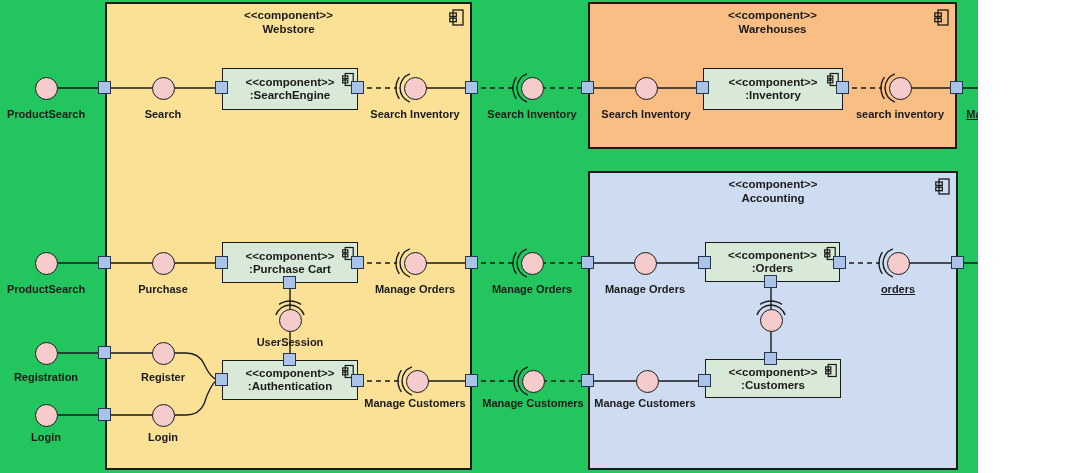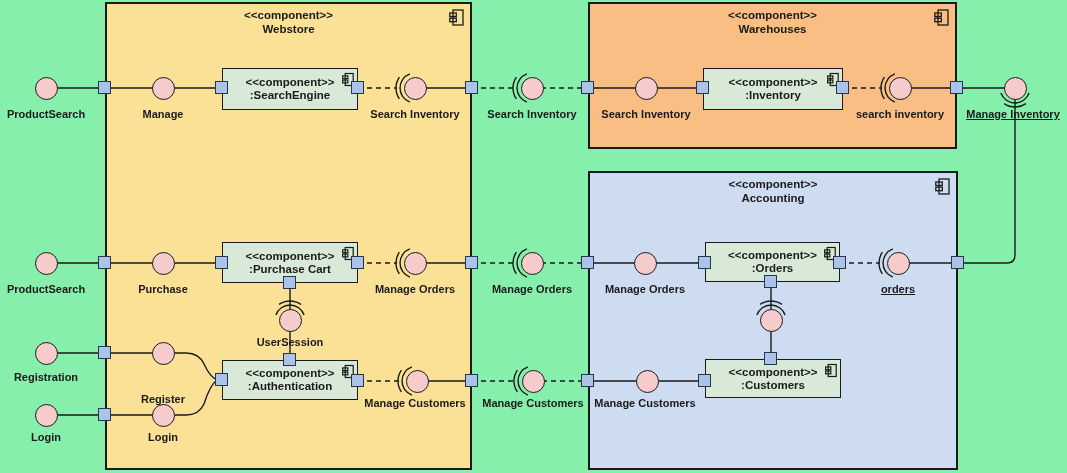--- a/index.html
+++ b/index.html
@@ -1,16 +1,16 @@
 <!DOCTYPE html>
 <html><head>
 <meta charset="utf-8">
 <style>
   html,body{margin:0;padding:0;background:#ffffff;}
-  #canvas{position:relative;width:1067px;height:473px;background:#86efac;overflow:hidden;
+  #canvas{position:relative;width:978px;height:473px;background:#22c55e;overflow:hidden;
           font-family:"Liberation Sans",sans-serif;}
   .bigbox{position:absolute;border:2px solid #1a1a1a;z-index:1;box-sizing:border-box;}
   .hdr{position:absolute;left:0;right:0;top:4px;text-align:center;
        font-weight:bold;font-size:11.5px;line-height:14px;color:#1a1a1a;z-index:2;}
   .comp{position:absolute;border:1.5px solid #1a1a1a;background:#D8E9D7;z-index:6;
         display:flex;flex-direction:column;align-items:center;justify-content:center;
         font-weight:bold;font-size:11.5px;line-height:13px;color:#1a1a1a;box-sizing:border-box;}
   .cicon{position:absolute;z-index:3;}
   svg#wires{position:absolute;left:0;top:0;z-index:5;}
   .port{position:absolute;width:13px;height:13px;background:#A9C3E9;
@@ -197,36 +197,36 @@
   <div class="ball" style="left:152px;top:342px;"></div>
   <div class="ball" style="left:35px;top:404px;"></div>
   <div class="ball" style="left:152px;top:404px;"></div>
   <div class="ball" style="left:279px;top:309px;"></div>
   <div class="ball" style="left:760px;top:309px;"></div>
   <div class="ball" style="left:406px;top:370px;"></div>
   <div class="ball" style="left:522px;top:370px;"></div>
   <div class="ball" style="left:636px;top:370px;"></div>
 
   <div class="lbl" style="left:46px;top:108px;">ProductSearch</div>
-  <div class="lbl" style="left:163px;top:108px;">Manage</div>
+  <div class="lbl" style="left:163px;top:108px;">Search</div>
   <div class="lbl" style="left:415px;top:108px;">Search Inventory</div>
   <div class="lbl" style="left:532px;top:108px;">Search Inventory</div>
   <div class="lbl" style="left:646px;top:108px;">Search Inventory</div>
   <div class="lbl" style="left:900px;top:108px;">search inventory</div>
   <div class="lbl" style="left:1013px;top:108px;text-decoration:underline;">Manage Inventory</div>
 
   <div class="lbl" style="left:46px;top:283px;">ProductSearch</div>
   <div class="lbl" style="left:163px;top:283px;">Purchase</div>
   <div class="lbl" style="left:415px;top:283px;">Manage Orders</div>
   <div class="lbl" style="left:532px;top:283px;">Manage Orders</div>
   <div class="lbl" style="left:645px;top:283px;">Manage Orders</div>
   <div class="lbl" style="left:898px;top:283px;text-decoration:underline;">orders</div>
 
   <div class="lbl" style="left:46px;top:371px;">Registration</div>
-  <div class="lbl" style="left:163px;top:371px;margin-top:22px;">Register</div>
+  <div class="lbl" style="left:163px;top:371px;">Register</div>
   <div class="lbl" style="left:46px;top:431px;">Login</div>
   <div class="lbl" style="left:163px;top:431px;">Login</div>
   <div class="lbl" style="left:290px;top:336px;">UserSession</div>
   <div class="lbl" style="left:415px;top:397px;">Manage Customers</div>
   <div class="lbl" style="left:533px;top:397px;">Manage Customers</div>
   <div class="lbl" style="left:645px;top:397px;">Manage Customers</div>
 
 </div>
 
 </body></html>

